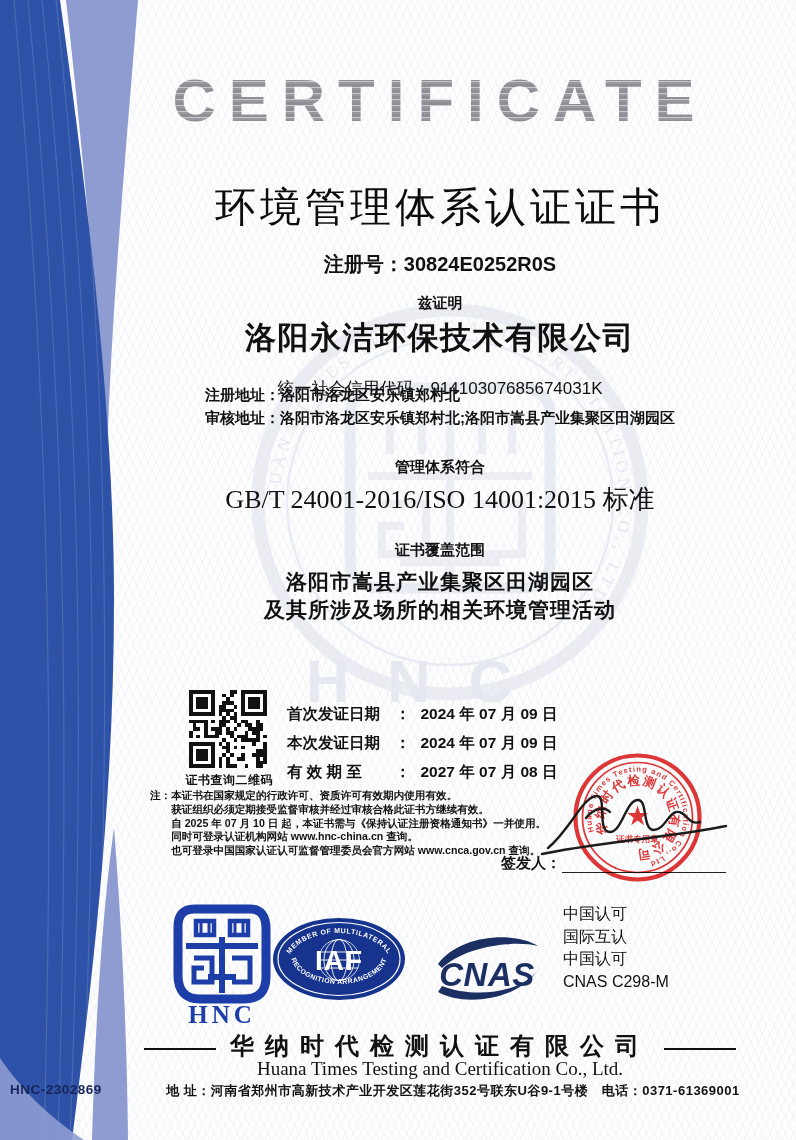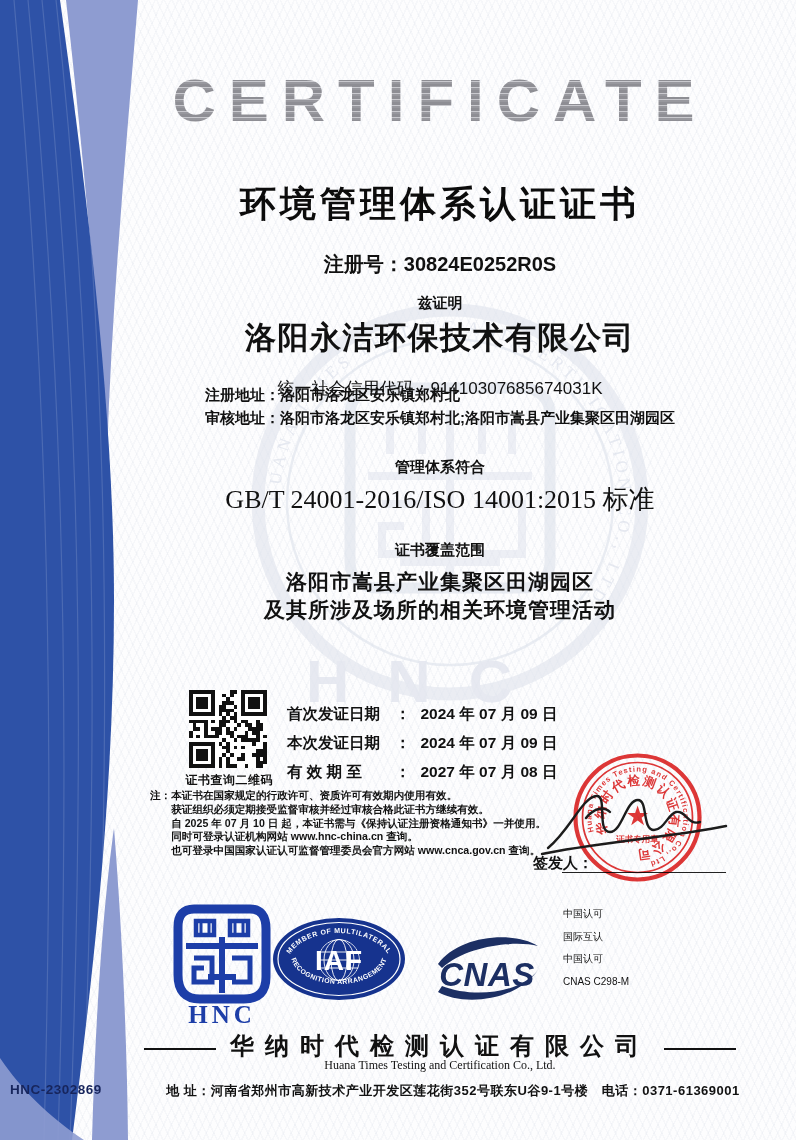--- a/index.html
+++ b/index.html
@@ -20,21 +20,21 @@
   
   #watermark{left:250px;top:290px;opacity:.8;pointer-events:none;}
 
   
   .cert-word{
     top:66px;font-weight:700;font-size:60px;letter-spacing:13px;white-space:nowrap;
     background:repeating-linear-gradient(180deg,#8e8e94 0 3px,#c9c9ce 3px 4.5px,#98989e 4.5px 6px);
     -webkit-background-clip:text;background-clip:text;color:transparent;
   }
 
-  .title{top:180px;font-size:36px;font-weight:700;letter-spacing:4px;color:#0c0c0c;}
+  .title{top:180px;font-size:41px;font-weight:400;letter-spacing:4px;color:#0c0c0c;}
   .regno{top:251px;font-size:20px;font-weight:700;}
   .certify{top:294px;font-size:15px;font-weight:700;}
   .company{top:317px;font-size:31px;font-weight:700;letter-spacing:1.5px;}
   .credit{top:377px;font-size:17px;font-weight:400;}
   .addr-wrap{top:383px;text-decoration:underline;}
   .addr-block{display:inline-block;text-align:left;font-size:15px;font-weight:700;line-height:23px;}
   .conform{top:458px;font-size:15px;font-weight:700;}
   .standard{top:482px;font-size:26px;font-family:"Liberation Serif",serif;font-weight:400;}
   .scope-label{top:541px;font-size:15px;font-weight:700;}
   .scope1{top:568px;font-size:21px;font-weight:700;letter-spacing:1px;}
@@ -46,35 +46,35 @@
 
   .dates{left:287px;top:699px;font-size:15.5px;font-weight:700;}
   .date-row{display:flex;line-height:29px;white-space:nowrap;align-items:center;}
   .date-label{width:102px;display:inline-block;}
   .date-colon{padding:0 10px 0 6px;}
 
   .notes{left:150px;top:789px;font-size:10.6px;font-weight:600;line-height:13.8px;display:flex;}
   .notes-prefix{white-space:nowrap;}
   .notes-lines div{white-space:nowrap;}
 
-  .issuer{left:533px;top:854px;font-size:15px;font-weight:700;}
+  .issuer{left:501px;top:854px;font-size:15px;font-weight:700;}
   .issuer-line{left:562px;top:872px;width:164px;height:0;border-top:1.6px solid #222;}
 
   #stamp{left:565px;top:745px;mix-blend-mode:multiply;opacity:.95;}
   #signature{left:528px;top:768px;}
 
   #hnc-logo{left:170px;top:901px;}
   #iaf-logo{left:272px;top:917px;}
   #cnas-logo{left:432px;top:928px;}
-  .accred{left:563px;top:903px;font-size:10px;line-height:22.5px;color:#111;}
+  .accred{left:563px;top:903px;font-size:16px;line-height:22.5px;color:#111;}
 
   .footer-co{top:1030px;display:flex;align-items:center;justify-content:center;gap:14px;}
   .footer-co .rule{width:72px;border-top:2.2px solid #111;margin-top:6px;}
   .footer-co .cn-name{font-size:24px;font-weight:700;letter-spacing:11px;white-space:nowrap;}
-  .footer-en{top:1058px;font-size:12px;font-family:"Liberation Serif",serif;}
+  .footer-en{top:1058px;font-size:19px;font-family:"Liberation Serif",serif;}
   .footer-addr{top:1082px;font-size:13px;font-weight:700;letter-spacing:.5px;white-space:nowrap;left:110px;width:686px;text-align:center;}
   .footer-addr-en{top:1100px;font-size:8.6px;font-weight:600;color:#222;left:110px;width:686px;text-align:center;white-space:nowrap;}
   .serial{left:10px;top:1082px;font-size:13.5px;font-weight:700;color:#17255c;letter-spacing:.5px;}
 </style>
 </head>
 <body>
 
 <div class="page">
 
   <svg id="ribbon" class="abs" width="150" height="1140" viewBox="0 0 150 1140">

